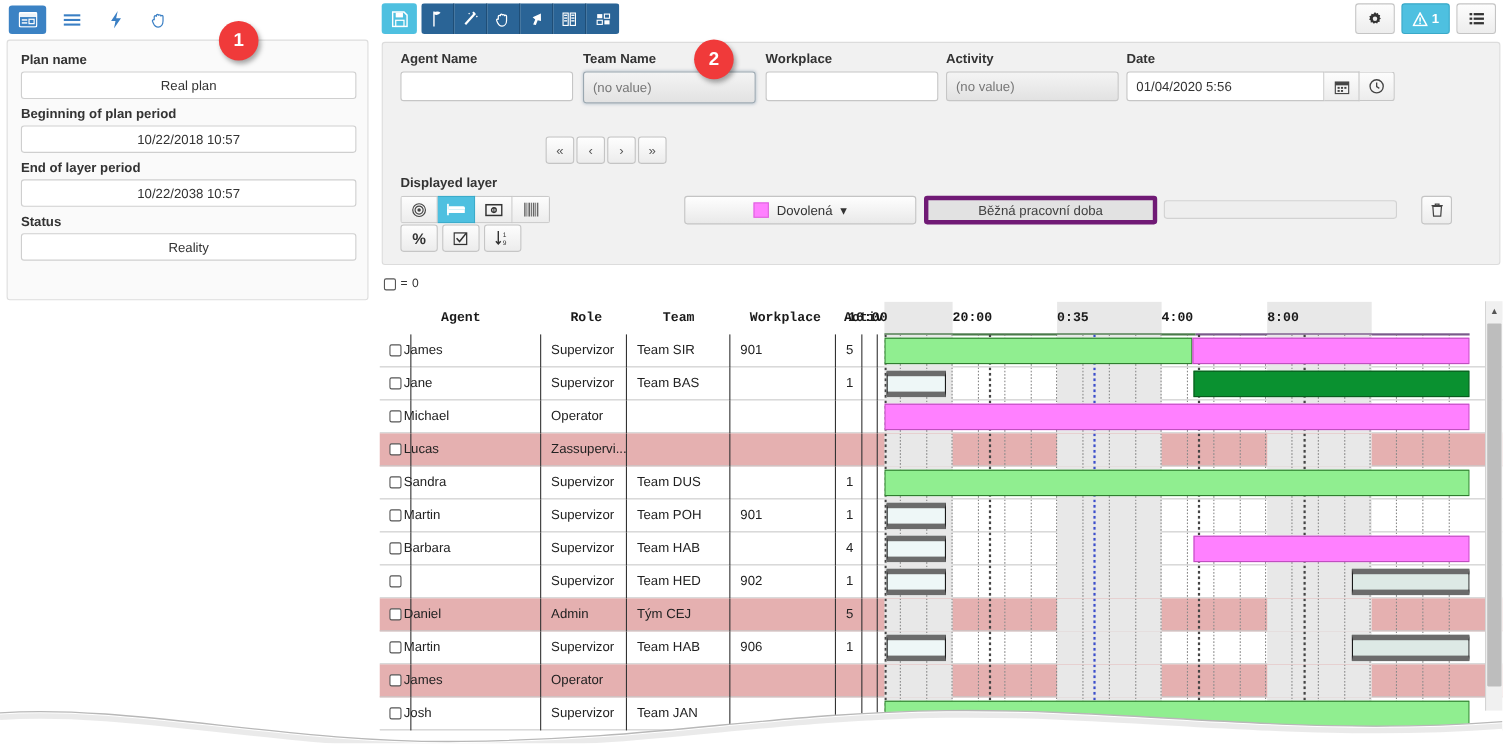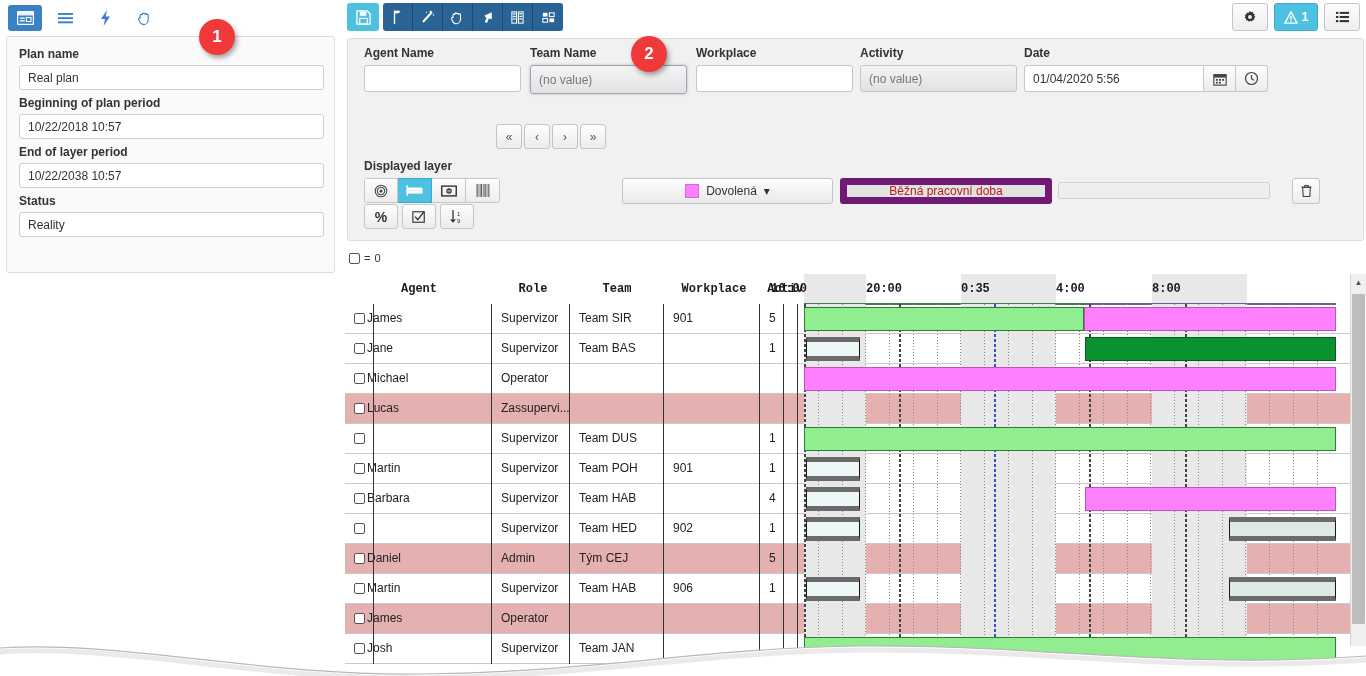--- a/index.html
+++ b/index.html
@@ -38,20 +38,21 @@
   .lp-label {
     font-size: 12px; font-weight: bold; color: #333333;
     margin: 6px 0 4px 0; display: block;
   }
   .lp-label:first-child { margin-top: 0; }
   .lp-input {
     display: block; width: 305px; height: 25px; line-height: 23px;
     background: #ffffff; border: 1px solid #cfcfcf; border-radius: 3px;
     padding: 0 8px; font-size: 12px; color: #333333;
     font-family: "Liberation Sans", sans-serif;
+    text-align: center;
   }
 
   .badge-marker {
     position: absolute; width: 36px; height: 36px; border-radius: 50%;
     background: #f03a3a; color: #ffffff; font-weight: bold; font-size: 17px;
     display: flex; align-items: center; justify-content: center;
     box-shadow: 2px 3px 5px rgba(0,0,0,0.35);
     z-index: 60;
   }
   #marker-1 { left: 199px; top: 19px; }
@@ -128,23 +129,23 @@
   .layer-grp2 .ly-btn { border-left: 1px solid #c6c6c6; border-radius: 3px; margin-right: 4px; }
 
   .layer-ctl { position: absolute; top: 139px; }
   .lc-dropdown {
     width: 211px; height: 26px; background: linear-gradient(#fefefe,#e9e9e9);
     border: 1px solid #c4c4c4; border-radius: 3px; display: flex; align-items: center;
     justify-content: center; gap: 7px; font-size: 12px; color: #333; cursor: pointer;
   }
   .sw { width: 14px; height: 14px; background: #ff80ff; border: 1px solid #dd66dd; }
   .lc-disabled {
-    width: 212px; height: 26px; background: #e2e2e2; border: 7px solid #701a75;
+    width: 212px; height: 26px; background: #e2e2e2; border: 4px solid #701a75;
     border-radius: 3px; display: flex; align-items: center; justify-content: center;
-    font-size: 12px; color: #b91c1c; cursor: default;
+    font-size: 12px; color: #404040; cursor: default;
   }
   .lc-empty {
     width: 212px; height: 17px; background: #eeeeee; border: 1px solid #d2d2d2;
     border-radius: 3px; margin-top: 4px;
   }
   .lc-trash {
     width: 28px; height: 26px; background: linear-gradient(#fdfdfd,#ececec);
     border: 1px solid #c4c4c4; border-radius: 3px; display: flex;
     align-items: center; justify-content: center; color: #555; cursor: pointer;
   }
@@ -739,20 +740,21 @@
               <div class="tl-dot" style="left:512.5px;"></div>
               <div class="tl-dash" style="left:0px;"></div>
               <div class="tl-dash" style="left:95px;"></div>
               <div class="tl-blue" style="left:190px;"></div>
               <div class="tl-dash" style="left:285px;"></div>
               <div class="tl-dash" style="left:381px;"></div>
             </div>
           </div>
           <div class="row" style="top: 120px;">
             <span class="cb row-cb"></span>
+            <div class="row-cell" style="left: 22px; width: 130px;">Sandra</div>
             <div class="row-cell" style="left: 156px; width: 76px;">Supervizor</div>
             <div class="row-cell" style="left: 234px; width: 88px;">Team DUS</div>
             <div class="row-cell" style="left: 328px; width: 90px;"></div>
             <div class="row-cell" style="left: 424px; width: 32px;">1</div>
             <div class="vline" style="left: 28px;"></div>
             <div class="vline" style="left: 146px;"></div>
             <div class="vline" style="left: 224px;"></div>
             <div class="vline" style="left: 318px;"></div>
             <div class="vline" style="left: 414px;"></div>
             <div class="vline" style="left: 438px;"></div>

